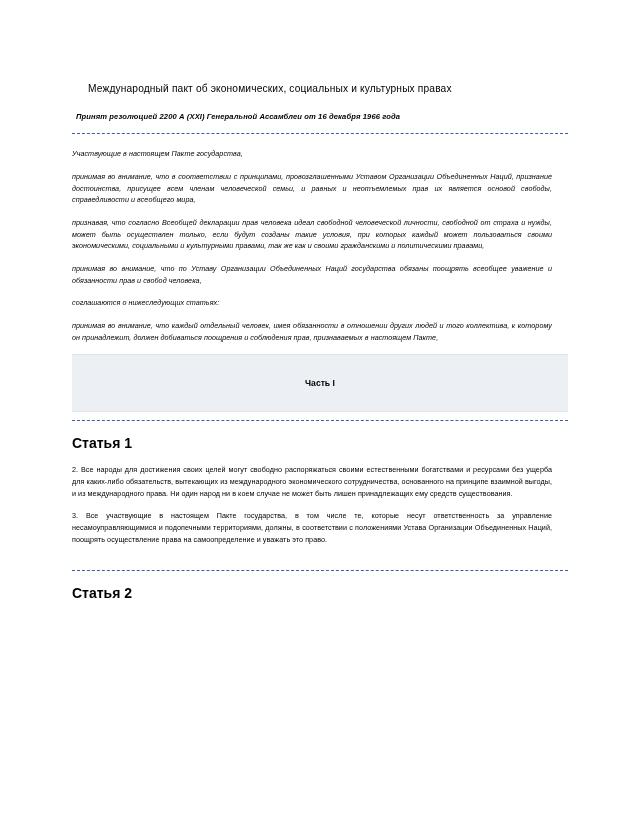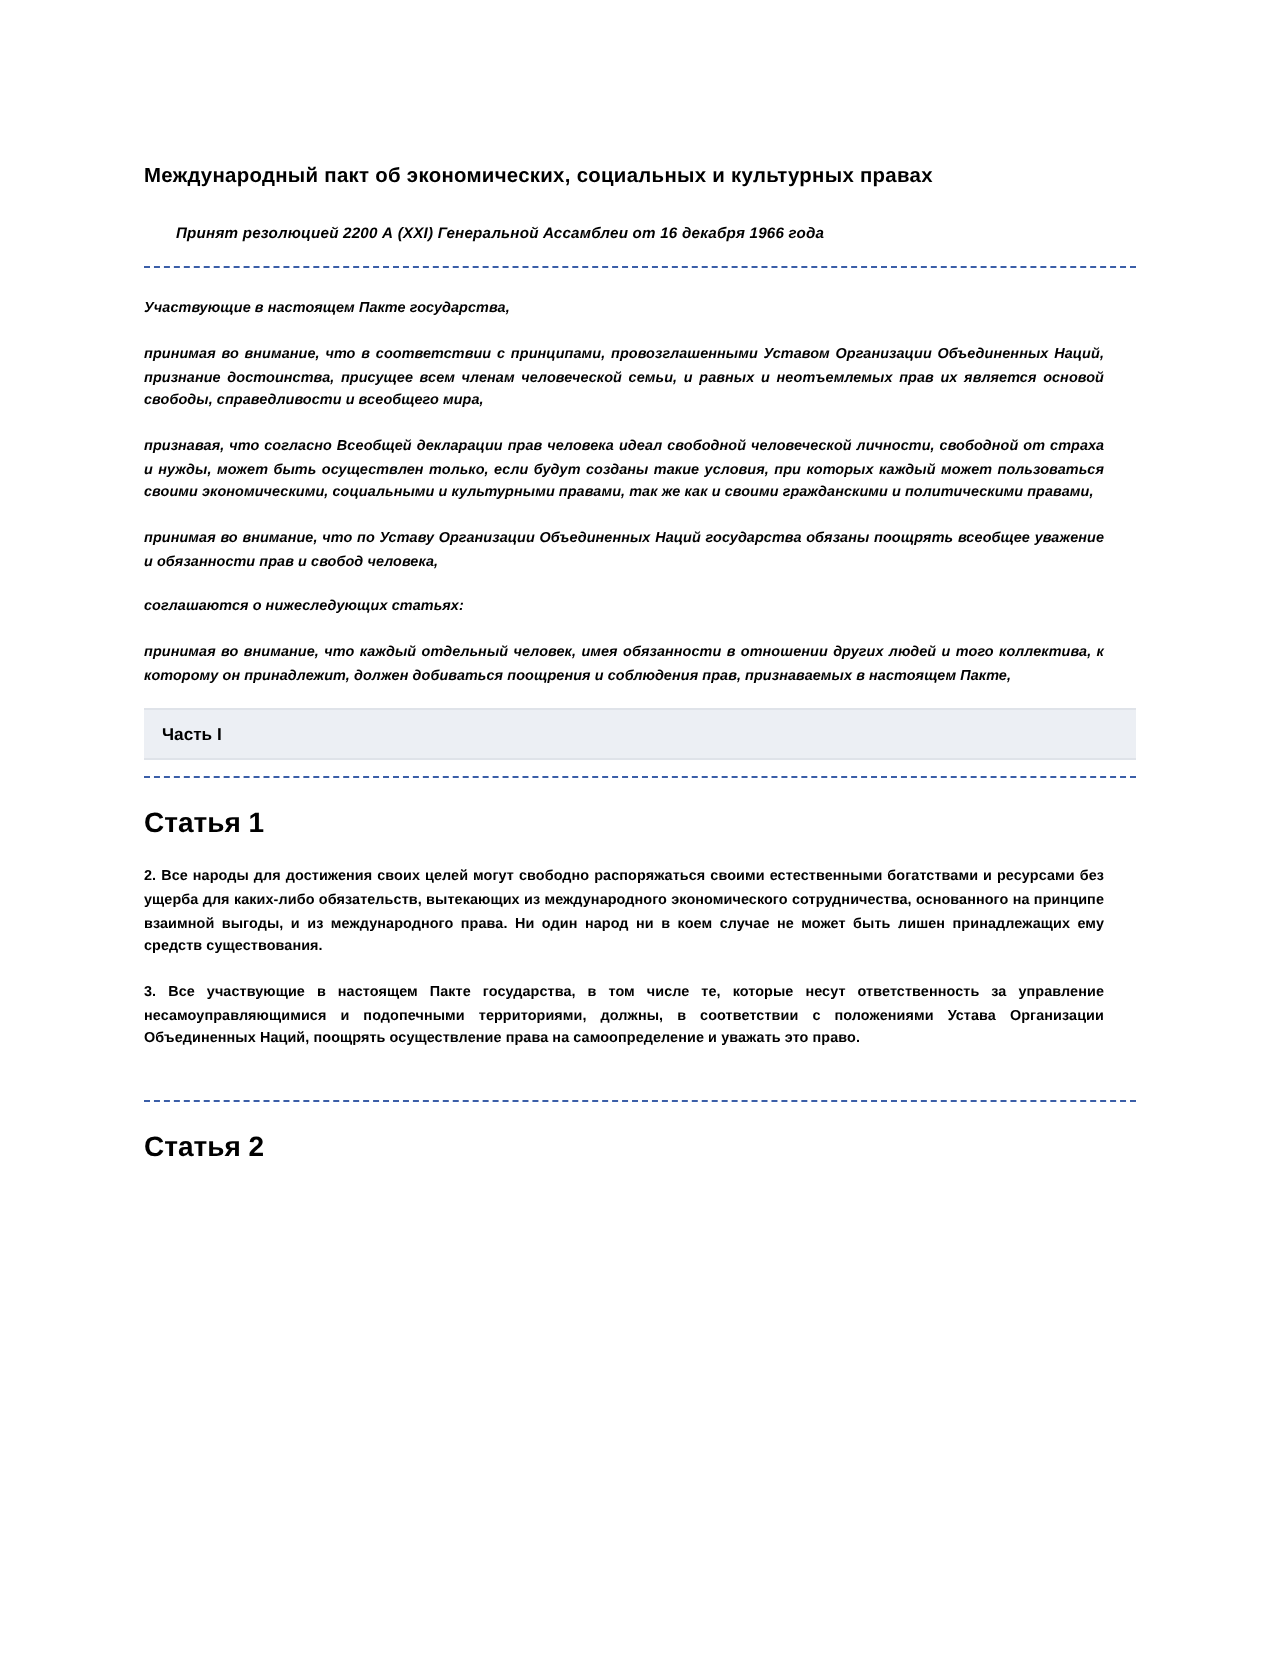--- a/index.html
+++ b/index.html
@@ -16,61 +16,61 @@
   }
   .page {
     box-sizing: border-box;
     width: 640px;
     height: 828px;
     padding: 82px 72px 0 72px;
     background: #ffffff;
   }
   .doc-title {
     font-size: 10.2px;
-    font-weight: bold;
+    font-weight: normal;
     line-height: 1.35;
-    margin: 0 0 16px 0;
+    margin: 0 0 16px 16px;
     letter-spacing: 0.15px;
   }
   .doc-subtitle {
     font-size: 7.6px;
     font-style: italic;
     font-weight: bold;
     line-height: 1.4;
-    margin: 0 0 11px 16px;
+    margin: 0 0 11px 4px;
     letter-spacing: 0.1px;
   }
   .rule {
     border: 0;
     border-top: 1px dashed #3b5ea8;
     margin: 0 0 14px 0;
     height: 0;
   }
   p.para {
     font-size: 7.2px;
     line-height: 1.62;
     text-align: justify;
     margin: 0 16px 11px 0;
     letter-spacing: 0.05px;
-    font-weight: bold;
   }
   p.para.italic {
     font-style: italic;
   }
   .section-band {
     background: #eceff4;
     border-top: 1px solid #dfe3e9;
     border-bottom: 1px solid #dfe3e9;
     margin: 9px 0 0 0;
     padding: 7px 9px 7px 9px;
   }
   .section-band .section-title {
     font-size: 8.6px;
     font-weight: bold;
-    margin: 0;
+    margin: 16px;
+    text-align: center;
   }
   .band-rule {
     border: 0;
     border-top: 1px dashed #3b5ea8;
     margin: 8px 0 14px 0;
   }
   .article-heading {
     font-size: 14px;
     font-weight: bold;
     margin: 0 0 13px 0;

